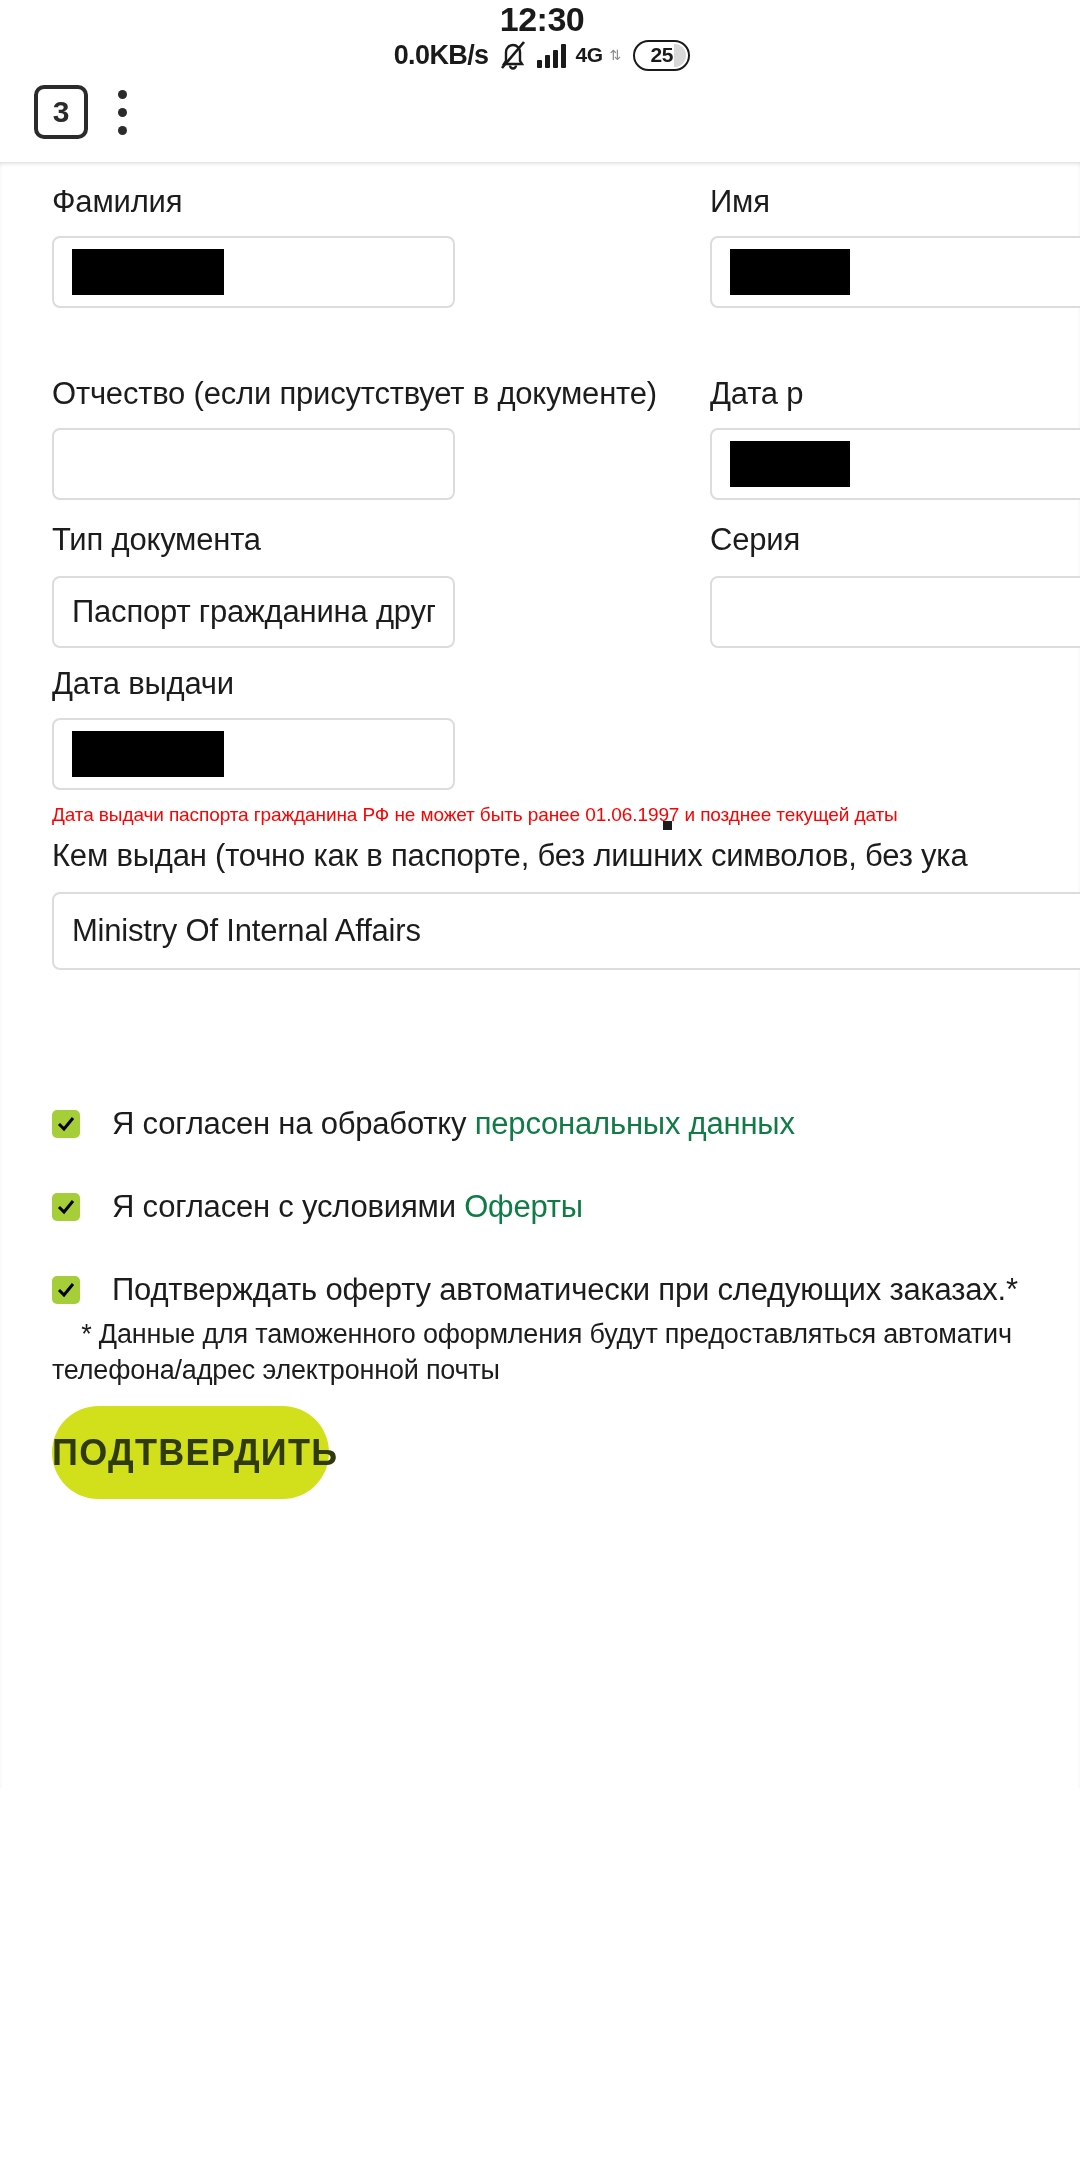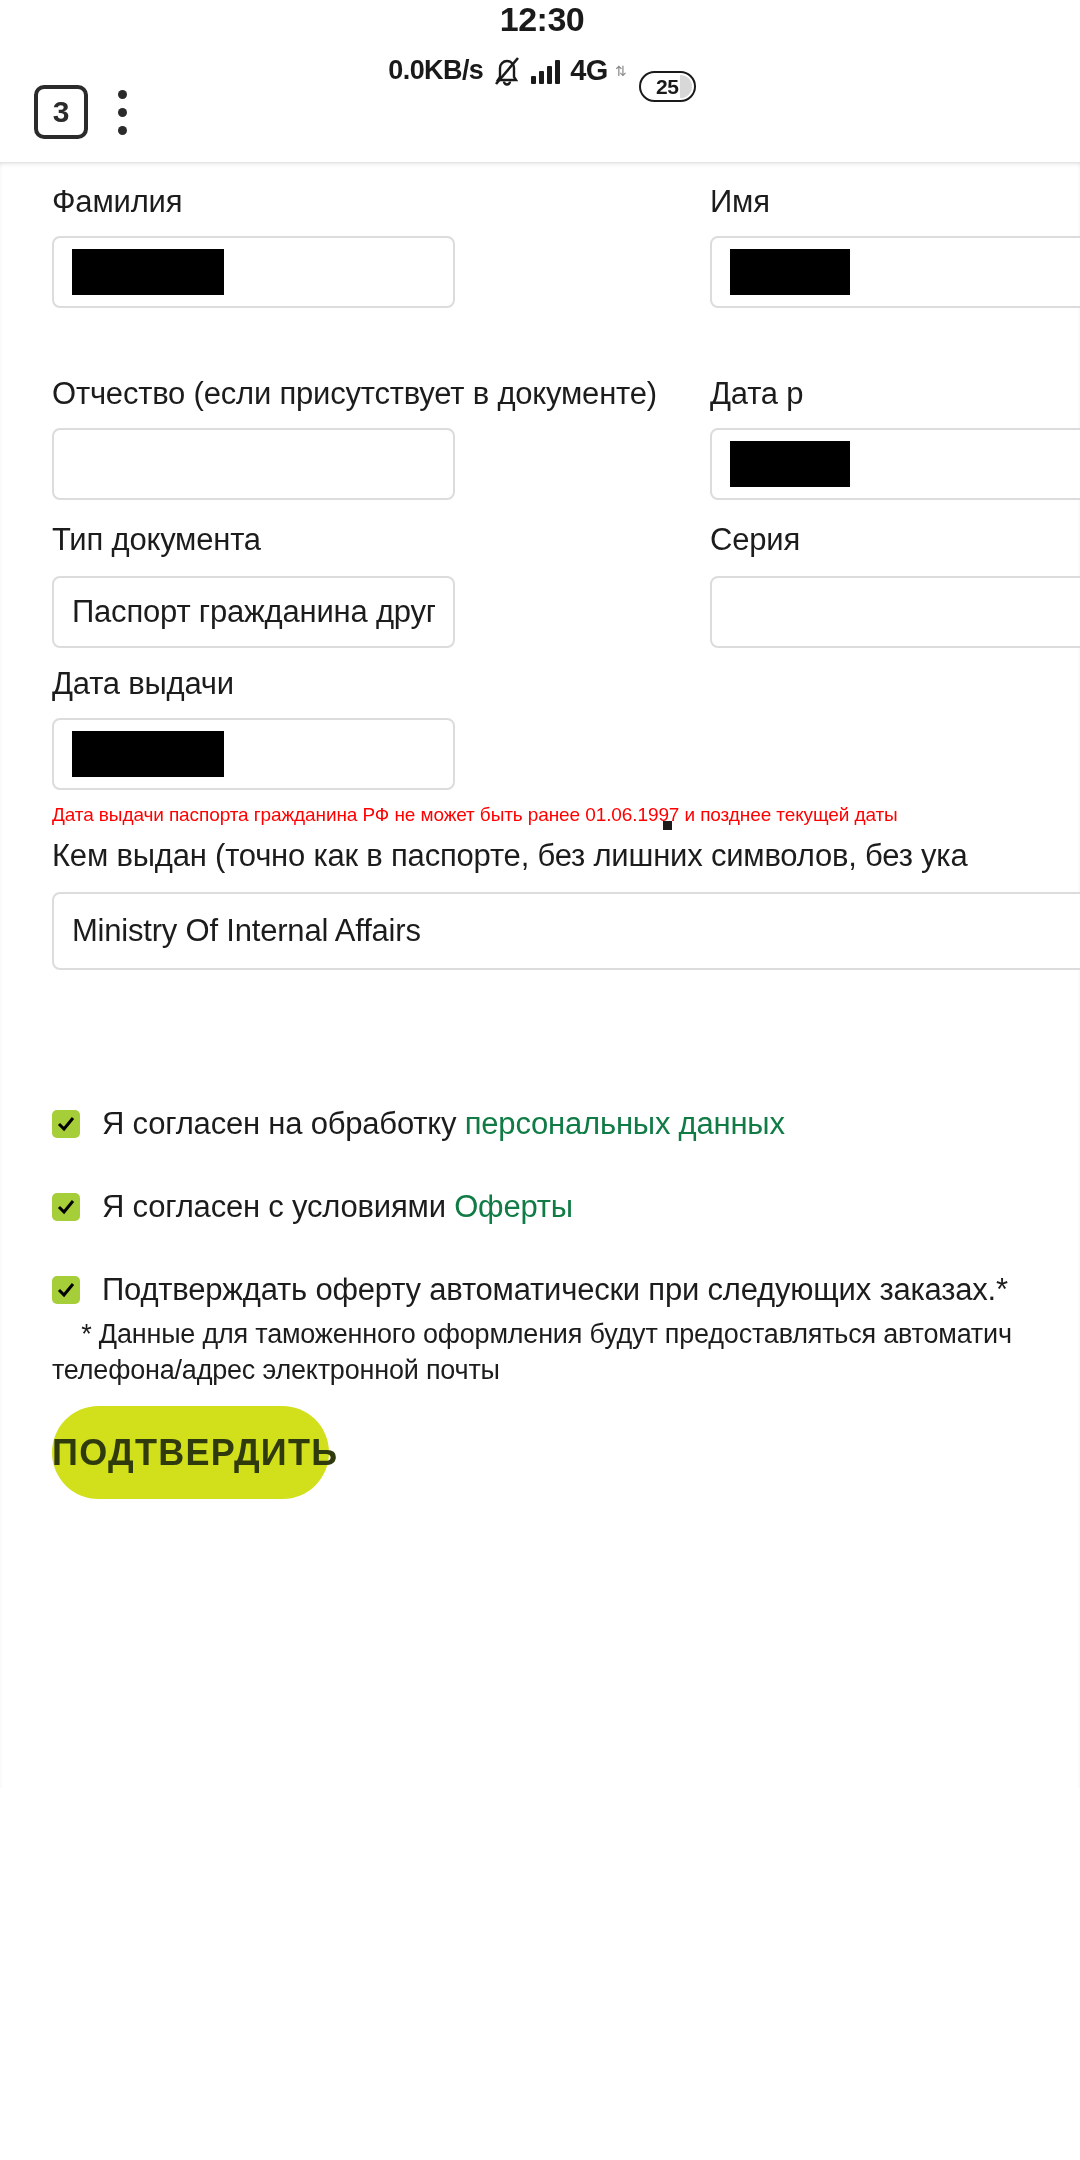--- a/index.html
+++ b/index.html
@@ -38,35 +38,34 @@
     letter-spacing: -0.6px;
   }
   .sb-bell { width: 30px; height: 32px; display: block; }
   .sb-signal { display: flex; align-items: flex-end; gap: 3px; height: 26px; }
   .sb-signal i { width: 5px; background: #1a1a1a; display: block; border-radius: 1px; }
   .sb-signal i:nth-child(1) { height: 8px; }
   .sb-signal i:nth-child(2) { height: 13px; }
   .sb-signal i:nth-child(3) { height: 18px; }
   .sb-signal i:nth-child(4) { height: 24px; }
   .sb-4g {
-    font-size: 29px;
+    font-size: 21px;
     font-weight: bold;
     color: #1a1a1a;
     letter-spacing: -0.5px;
     margin-left: 1px;
   }
   .sb-arrows { font-size: 14px; color: #8a8a8a; margin-left: -2px; line-height: 1; }
   .sb-batt {
     width: 57px; height: 31px;
     border: 2.5px solid #1a1a1a;
     border-radius: 16px;
     display: flex; align-items: center; justify-content: center;
     position: relative;
     margin-left: 3px;
-    margin-top: 32px;
   }
   .sb-batt span {
     font-size: 21px; font-weight: bold; color: #1a1a1a;
     position: relative; z-index: 2; letter-spacing: -0.5px;
   }
   .sb-batt::after {
     content: ""; position: absolute;
     right: 2px; top: 2px; bottom: 2px; width: 12px;
     background: #d8d8d8; border-radius: 0 12px 12px 0;
   }
@@ -181,21 +180,21 @@
     position: absolute;
     width: 9px; height: 9px;
     background: #1c1c1c;
   }
 
   
   .cbrow {
     position: absolute;
     display: flex;
     align-items: center;
-    gap: 22px;
+    gap: 32px;
     white-space: nowrap;
   }
   .cbox {
     width: 28px; height: 28px;
     background: #a6ce39;
     border-radius: 5px;
     flex: none;
     position: relative;
   }
   .cbox svg { position: absolute; left: 4px; top: 4px; }

